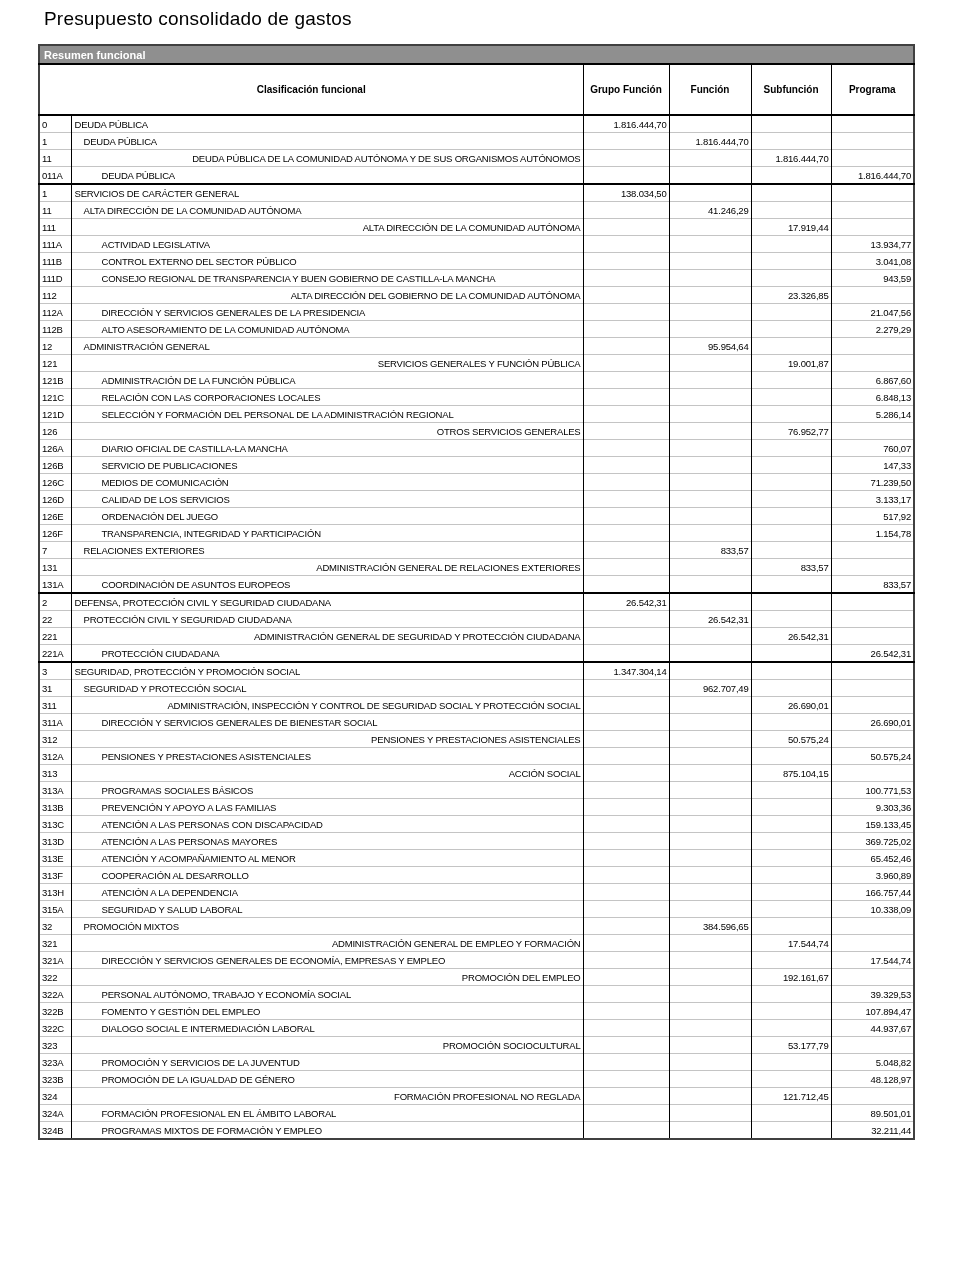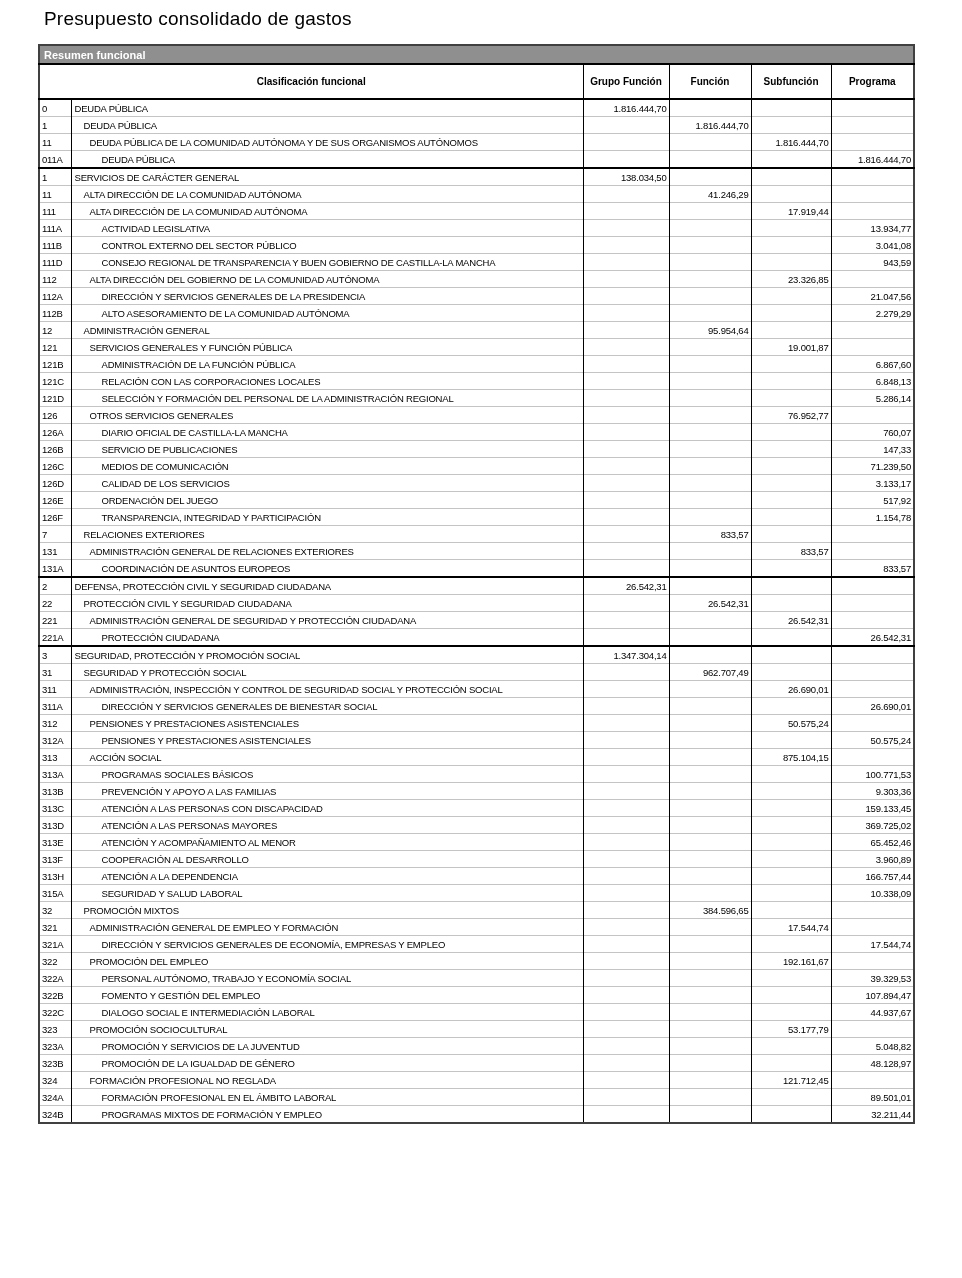--- a/index.html
+++ b/index.html
@@ -67,21 +67,21 @@
   }
   
   tr.head-row td {
     height: 17px;
     font-size: 10px;
     font-weight: bold;
     text-align: center;
     border: 1px solid #000;
     border-top: 2px solid #000;
     border-bottom: 2px solid #000;
-    padding: 8px 2px;
+    padding: 16px 2px;
   }
   
   tbody td {
     height: 16px;
     font-size: 9.5px;
     line-height: 15px;
     padding: 0 2px;
     border-top: 1px solid #c4c4c4;
     letter-spacing: -0.2px;
   }
@@ -89,21 +89,21 @@
     border-right: 1px solid #000;
     padding-left: 2px;
   }
   tbody td.num-cell {
     border-left: 1px solid #000;
     text-align: right;
   }
   tbody tr.sep td { border-top: 2px solid #000; }
   tbody td.desc-cell.lvl0 { padding-left: 3px; }
   tbody td.desc-cell.lvl1 { padding-left: 12px; }
-  tbody td.desc-cell.lvl2 { padding-left: 18px; }
+  tbody td.desc-cell.lvl2 { padding-left: 18px; text-align: right; }
   tbody td.desc-cell.lvl3 { padding-left: 30px; }
 </style>
 </head>
 <body>
 
 <div class="page">
 
   <div class="page-title">Presupuesto consolidado de gastos</div>
 
   <table class="budget-table">

